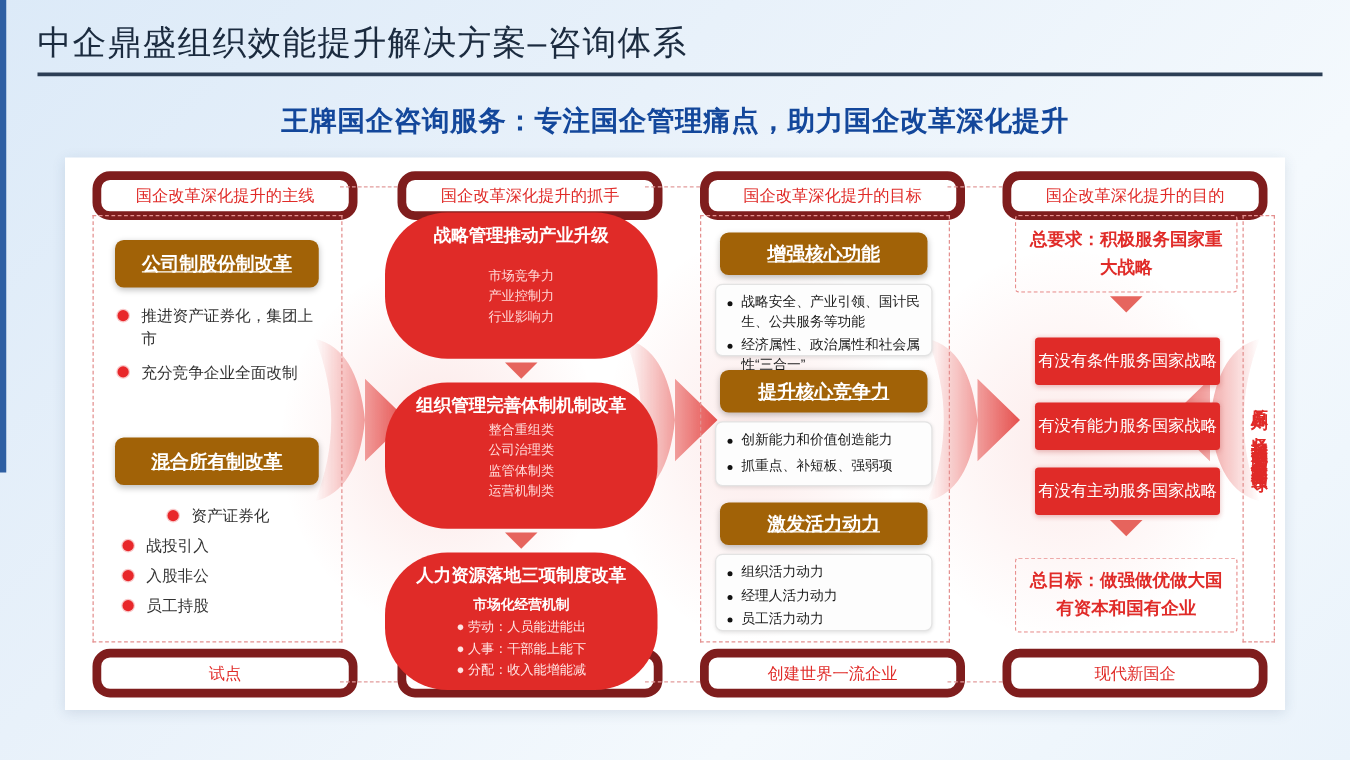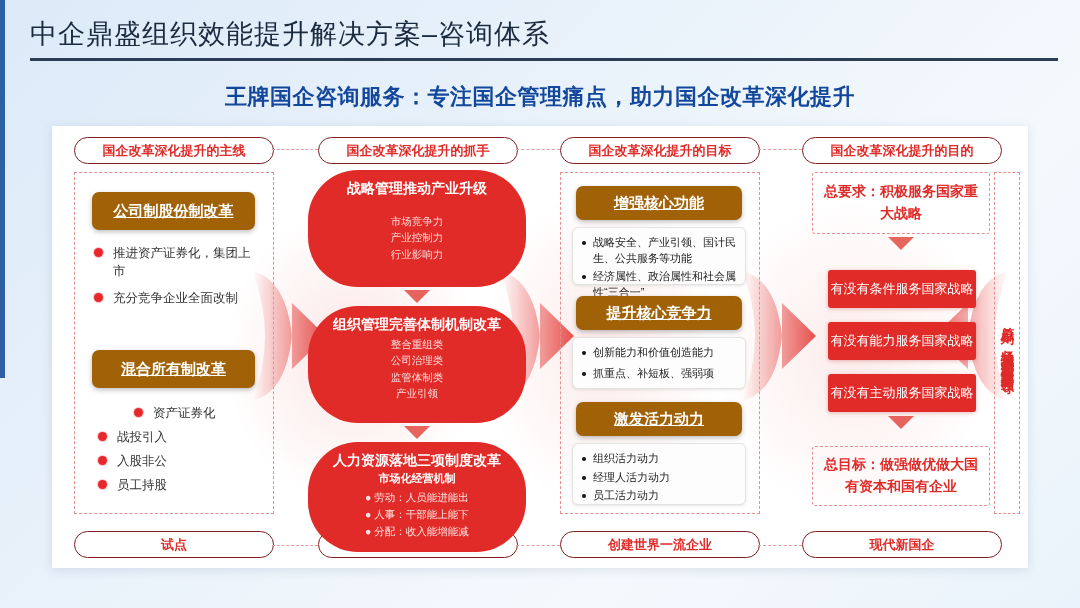--- a/index.html
+++ b/index.html
@@ -34,22 +34,22 @@
   
   .card{
     position:absolute;left:52px;top:126px;width:976px;height:442px;
     background:#ffffff;
     box-shadow:0 2px 10px rgba(40,70,110,.13);
   }
 
   
   .pill{
     position:absolute;height:25px;line-height:25px;text-align:center;
-    border:1px solid #7f1d1d;border-radius:14px;background:#fff;
-    color:#e02b28;font-size:13px;font-weight:bold;white-space:nowrap;
+    border:7px solid #7f1d1d;border-radius:14px;background:#fff;
+    color:#e02b28;font-size:13px;font-weight:normal;white-space:nowrap;
   }
   .pill.top{top:11px;}
   .pill.bot{bottom:10px;}
   .dashline{
     position:absolute;height:0;border-top:1px dashed #e29c9c;
   }
 
   
   .dashbox{
     position:absolute;border:1px dashed #e4908f;background:transparent;
@@ -250,27 +250,27 @@
       <div class="blob-s">行业影响力</div>
     </div>
 
     <div class="tri-down" style="left:352px;top:164px;"></div>
 
     <div class="blob" style="left:256px;top:180px;width:218px;height:117px;">
       <div class="blob-t" style="margin-bottom:2px;">组织管理完善体制机制改革</div>
       <div class="blob-s">整合重组类</div>
       <div class="blob-s">公司治理类</div>
       <div class="blob-s">监管体制类</div>
-      <div class="blob-s">产业引领</div>
+      <div class="blob-s">运营机制类</div>
     </div>
 
     <div class="tri-down" style="left:352px;top:300px;"></div>
 
     <div class="blob" style="left:256px;top:316px;width:218px;height:110px;">
-      <div class="blob-t" style="margin-bottom:1px;">人力资源落地三项制度改革</div>
+      <div class="blob-t" style="margin-bottom:6px;">人力资源落地三项制度改革</div>
       <div class="blob-sb">市场化经营机制</div>
       <div class="blob-li">● 劳动：人员能进能出</div>
       <div class="blob-li">● 人事：干部能上能下</div>
       <div class="blob-li">● 分配：收入能增能减</div>
     </div>
 
     <div class="dashbox" style="left:508px;top:46px;width:198px;height:340px;"></div>
 
     <div class="chip" style="left:524px;top:60px;width:166px;height:34px;">增强核心功能</div>
     <div class="wbox" style="left:520px;top:101px;width:174px;height:58px;">

